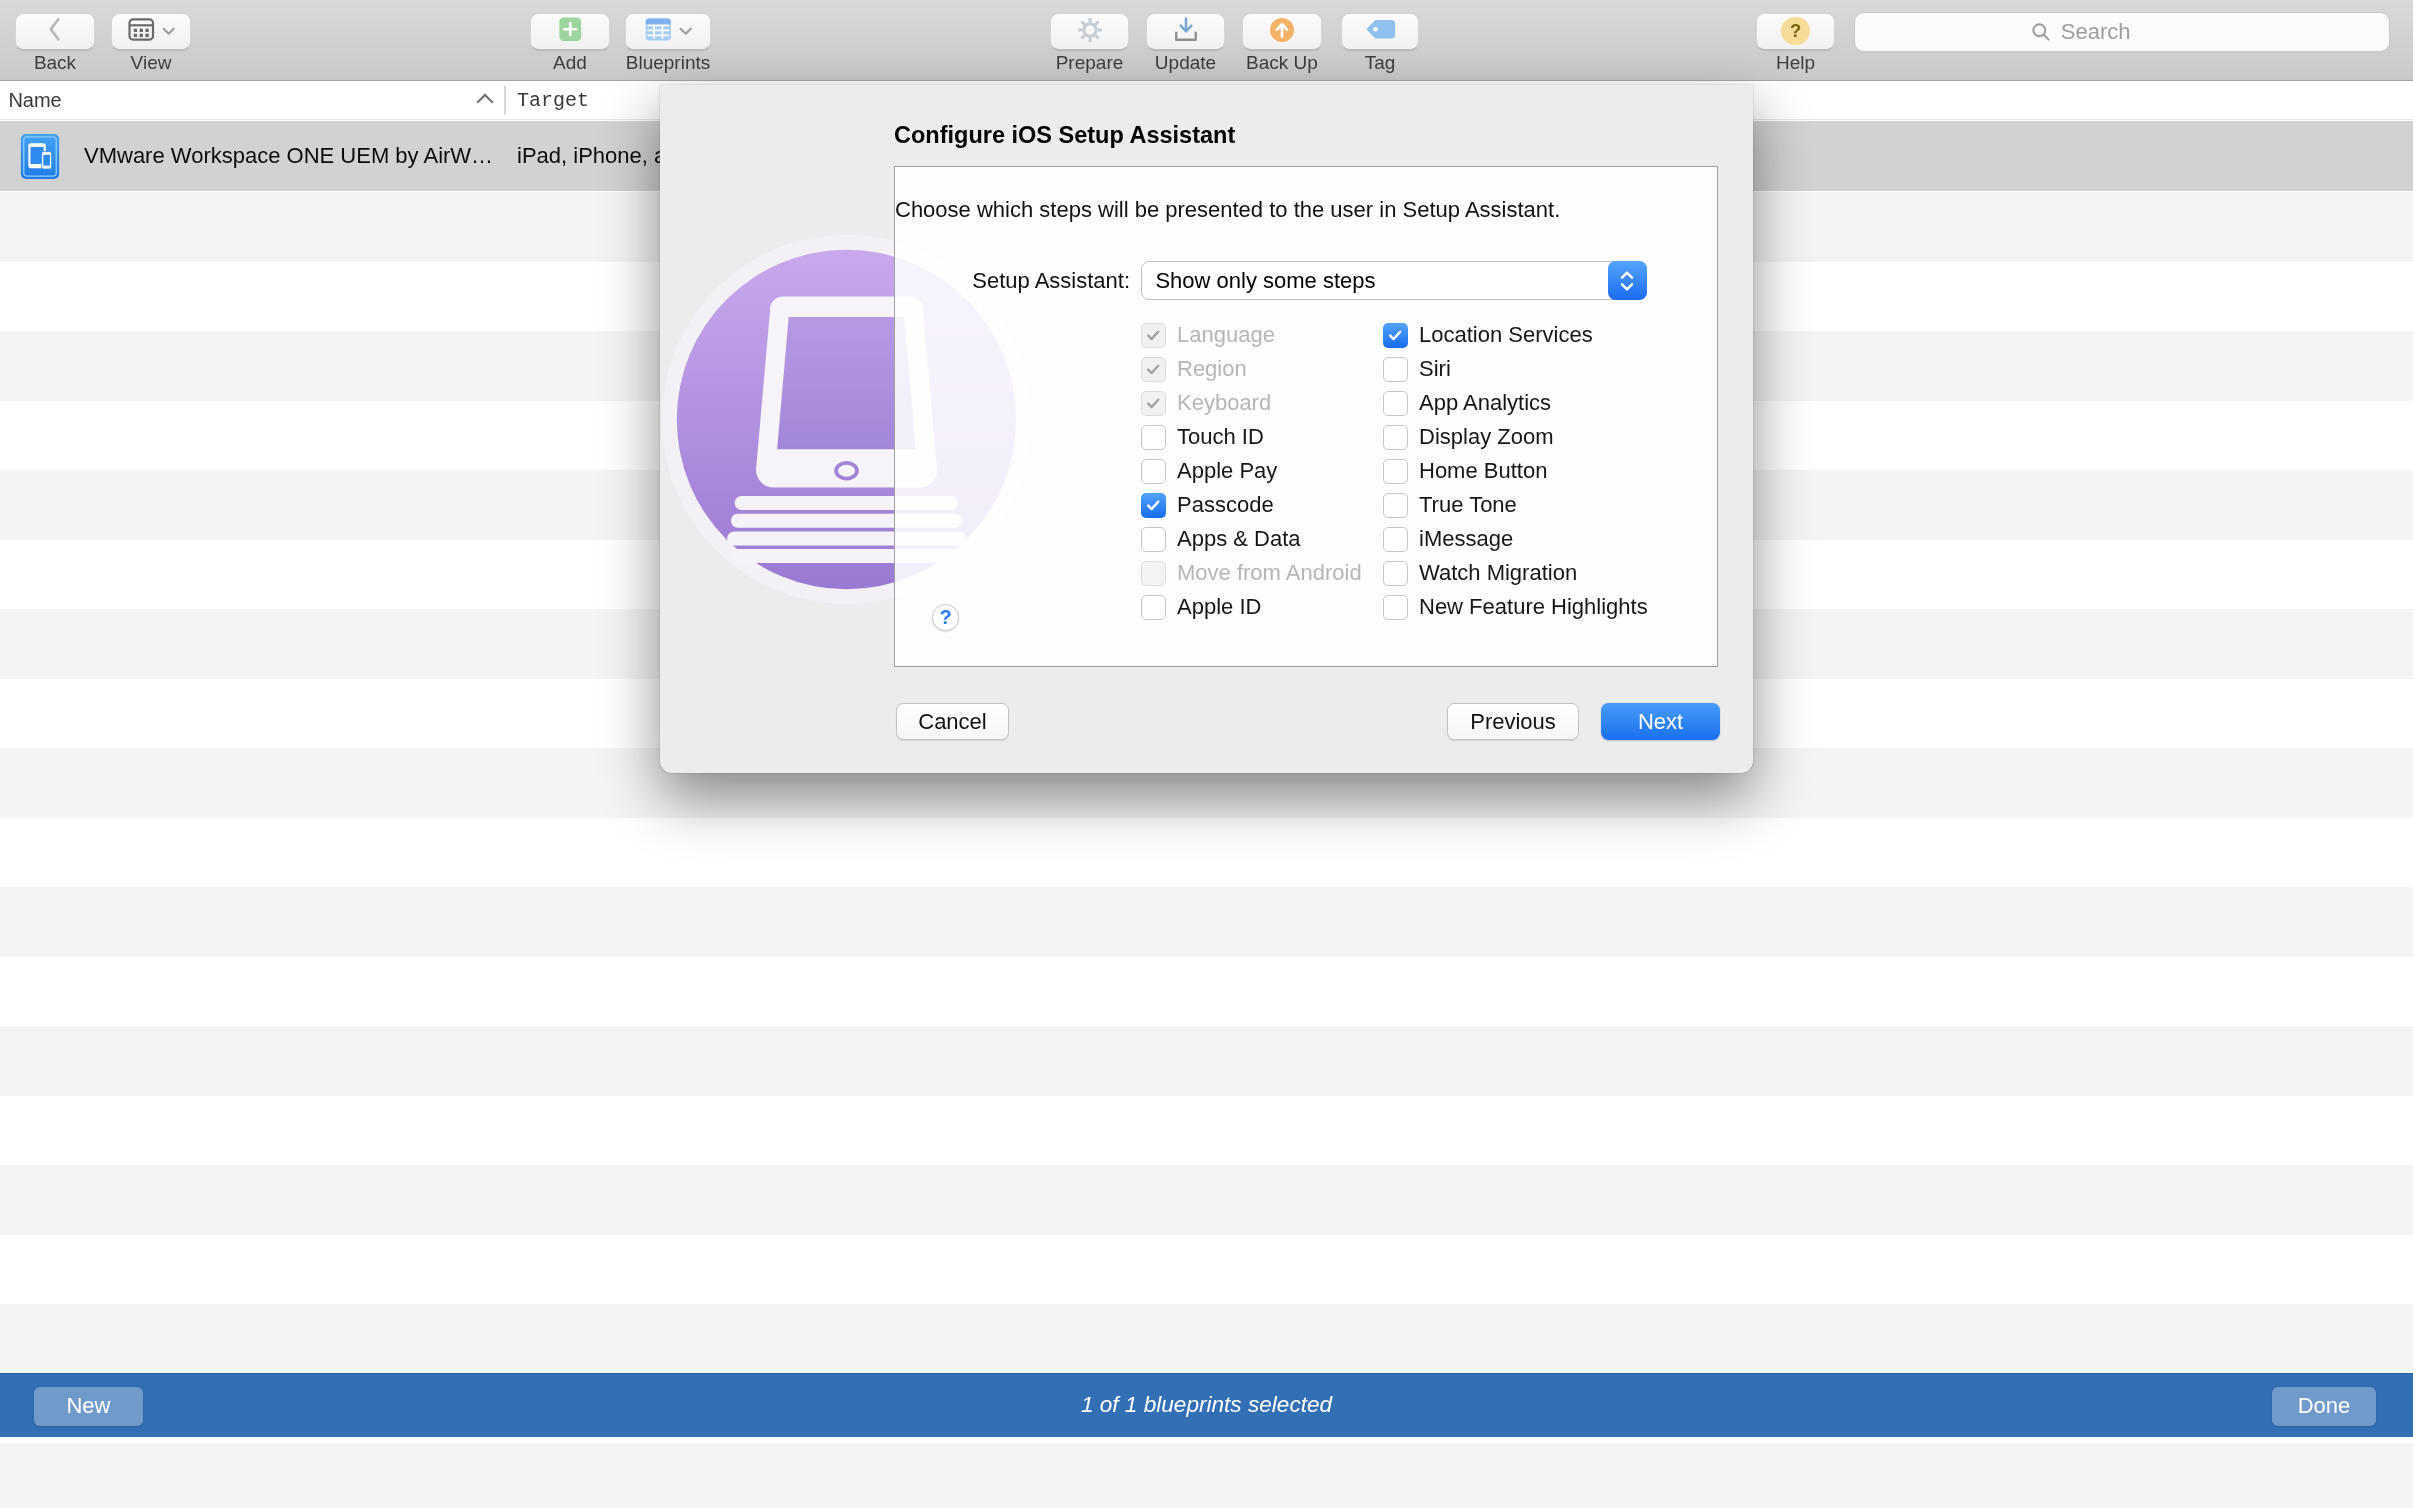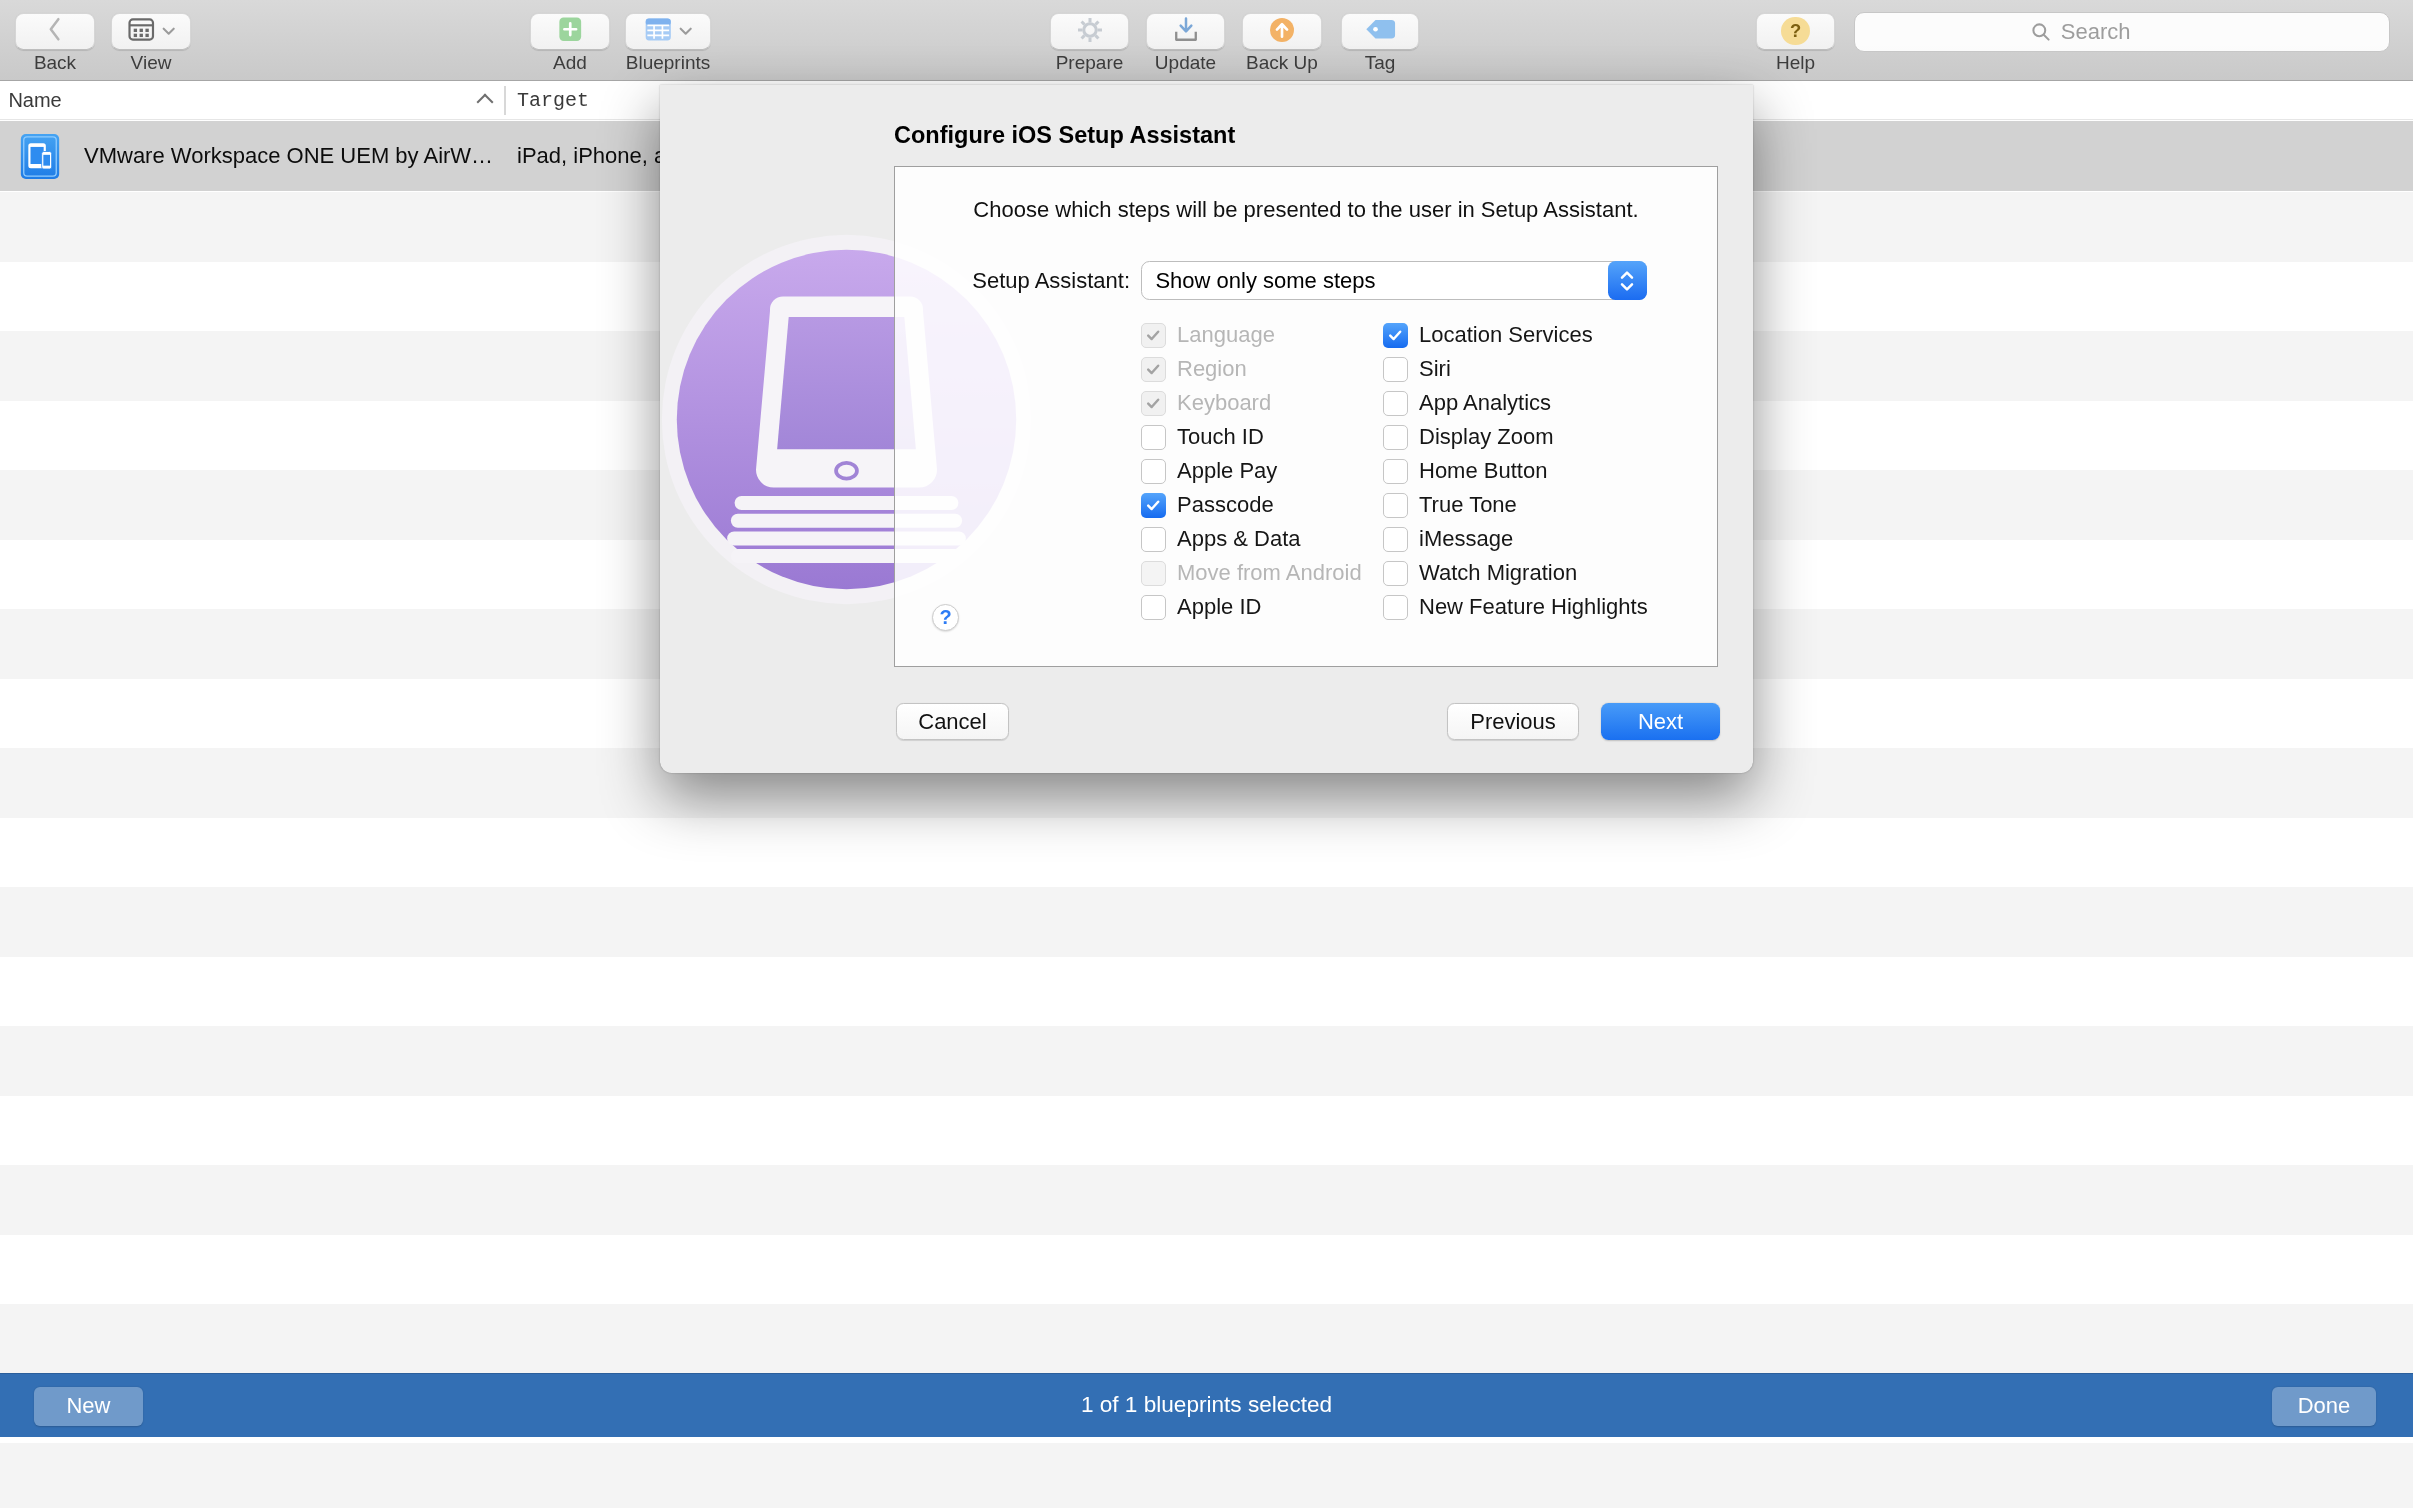--- a/index.html
+++ b/index.html
@@ -44,21 +44,21 @@
     font-size:22px;color:#0c0c0c;font-weight:500;}
 
   
   .sheet{position:absolute;left:660px;top:85px;width:1093px;height:688px;background:#ececec;
     border-radius:0 0 11.7px 11.7px;box-shadow:0 25px 59px rgba(0,0,0,0.45), 0 0 1.7px rgba(0,0,0,0.3);
     overflow:hidden;z-index:10;}
   .sheet-title{position:absolute;left:234px;top:37px;font-size:23.5px;font-weight:bold;color:#000;}
   .big-icon{position:absolute;left:0px;top:148px;width:373px;height:373px;z-index:1;}
   .panel{position:absolute;left:234px;top:81px;width:824px;height:501px;box-sizing:border-box;
     background:rgba(255,255,255,0.87);border:1.7px solid #9f9f9f;z-index:2;}
-  .instruction{position:absolute;left:0;top:30px;width:100%;text-align:center;font-size:22px;color:#111;}
+  .instruction{position:absolute;left:0;top:30px;width:100%;font-size:22px;color:#111;}
   .setup-label{position:absolute;left:0;top:94px;width:235px;height:39px;display:flex;align-items:center;
     justify-content:flex-end;font-size:22px;color:#111;}
   .popup{position:absolute;left:246px;top:94px;width:506px;height:39px;background:#ffffff;
     border:1.7px solid #bdbdbd;border-radius:8.4px;box-sizing:border-box;display:flex;align-items:center;}
   .popup-text{padding-left:13.4px;font-size:22px;color:#000;}
   .popup-cap{position:absolute;right:-0.8px;top:-0.8px;width:39px;height:39px;border-radius:7.5px;
     background:linear-gradient(#55a4fa,#1b6cf1);display:flex;align-items:center;justify-content:center;}
 
   .optcol{position:absolute;top:151px;}
   .optcol.left{left:246px;}
@@ -90,21 +90,21 @@
 
   
   .statusbar{position:absolute;left:0;top:1373px;width:2413px;height:64px;background:#336fb4;
     border-top:1.7px solid #2b5f9c;box-sizing:border-box;z-index:20;}
   .sb-btn{position:absolute;top:12.6px;height:39px;border-radius:5.9px;background:rgba(255,255,255,0.30);
     display:flex;align-items:center;justify-content:center;font-size:22px;color:#ffffff;
     box-shadow:0 0.8px 1.7px rgba(0,0,0,0.18);}
   .sb-new{left:34px;width:109px;}
   .sb-done{right:37px;width:104px;}
   .sb-status{position:absolute;left:0;top:0;width:100%;height:62px;display:flex;align-items:center;
-    justify-content:center;font-size:22.6px;color:#ffffff;}
+    justify-content:center;font-size:22.6px;color:#ffffff;font-style:italic;}
 </style>
 </head>
 <body>
 
 <div class="screen">
 
   <div class="toolbar">
 
     <div class="tb-item" style="left:15px;width:80px;">
       <div class="tb-btn" style="left:0;width:80px;">

